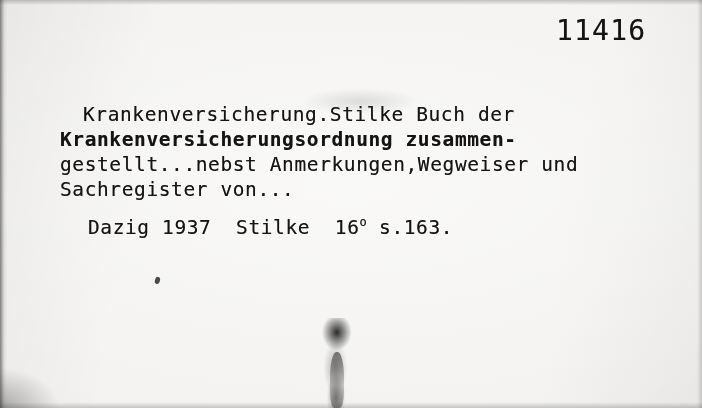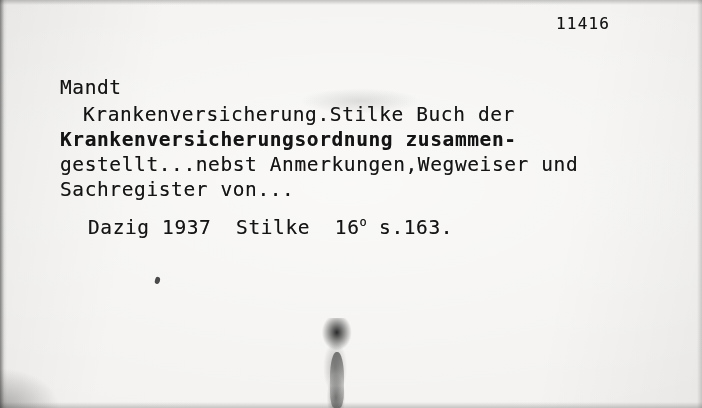--- a/index.html
+++ b/index.html
@@ -60,21 +60,21 @@
     white-space: pre;
     font-family: "DejaVu Sans Mono", monospace;
     letter-spacing: 0.6px;
     color: #141414;
     text-shadow: 0 0 0.6px rgba(0,0,0,0.45);
   }
 
   #catalog-number {
     top: 14px;
     left: 556px;
-    font-size: 16px;
+    font-size: 28px;
     letter-spacing: 1.2px;
   }
 
   .body-line {
     font-size: 19.5px;
     line-height: 19px;
   }
   #author-line   { top: 78px;  left: 60px; }
   #title-line-1  { top: 105px; left: 83px; }
   #title-line-2  { top: 130px; left: 60px; font-weight: bold; }
@@ -139,21 +139,20 @@
 <div id="card">
 
   <div class="grain"></div>
   <div class="edge-left"></div>
   <div class="edge-top"></div>
   <div class="edge-right"></div>
   <div class="edge-bottom"></div>
 
   <div class="typed" id="catalog-number">11416</div>
 
-  <div class="typed body-line" id="author-line">Mandt</div>
 
   <div class="typed body-line" id="title-line-1">Krankenversicherung.Stilke Buch der</div>
 
   <div class="typed body-line" id="title-line-2">Krankenversicherungsordnung zusammen-</div>
 
   <div class="typed body-line" id="title-line-3">gestellt...nebst Anmerkungen,Wegweiser und</div>
 
   <div class="typed body-line" id="title-line-4">Sachregister von...</div>
 
   <div class="typed body-line" id="imprint-line"><span>Dazig 1937  Stilke  16</span><span class="sup">o</span><span> s.163.</span></div>

